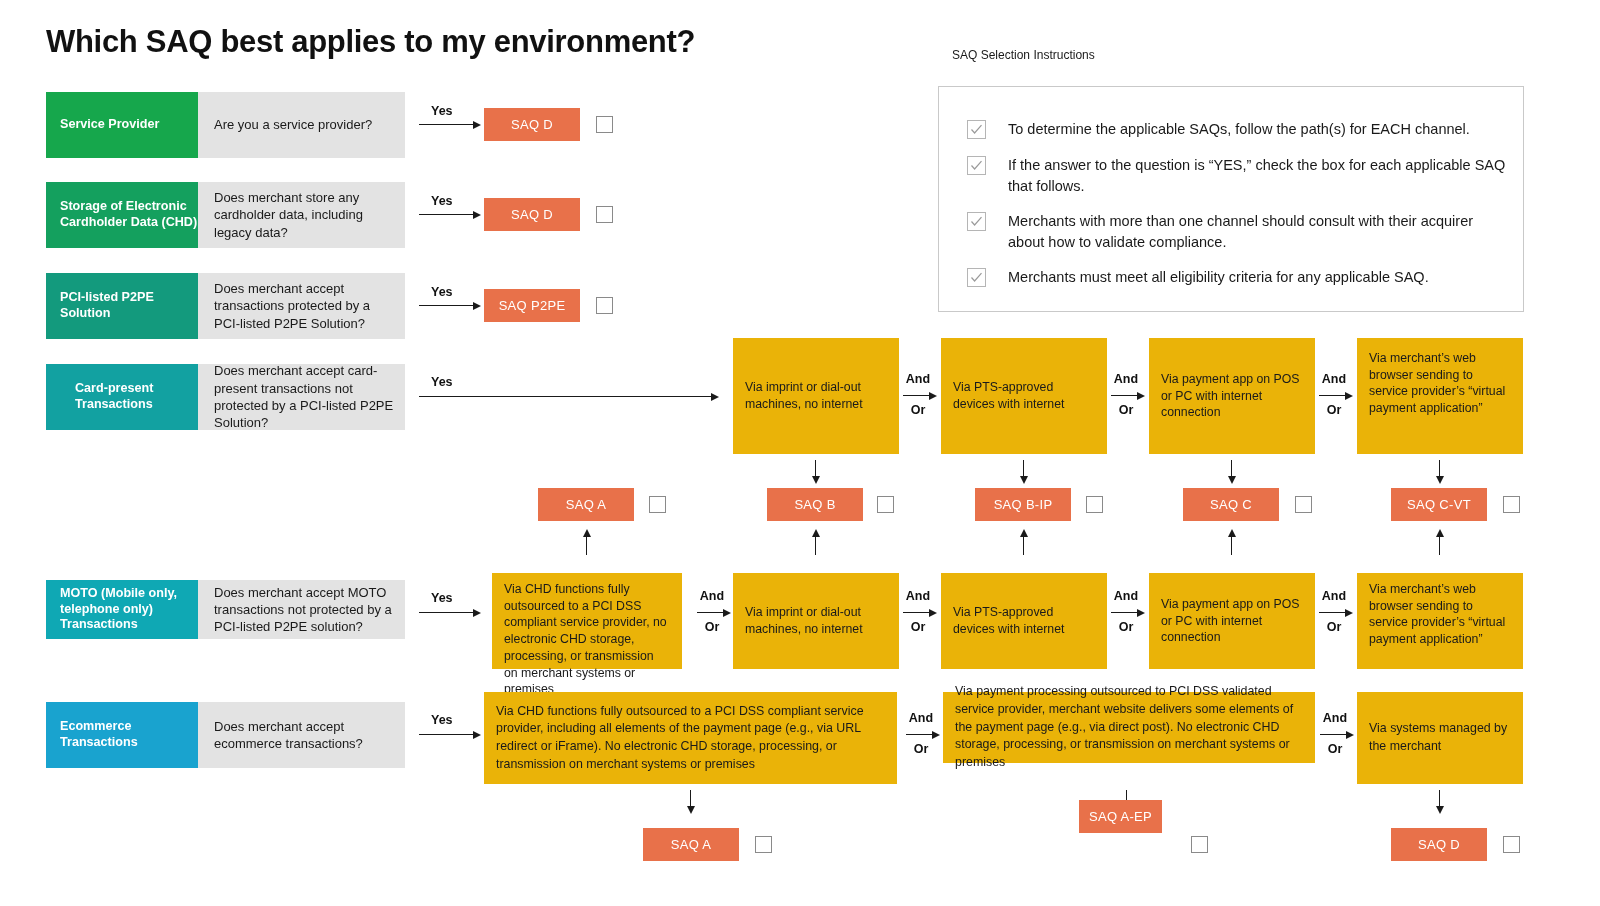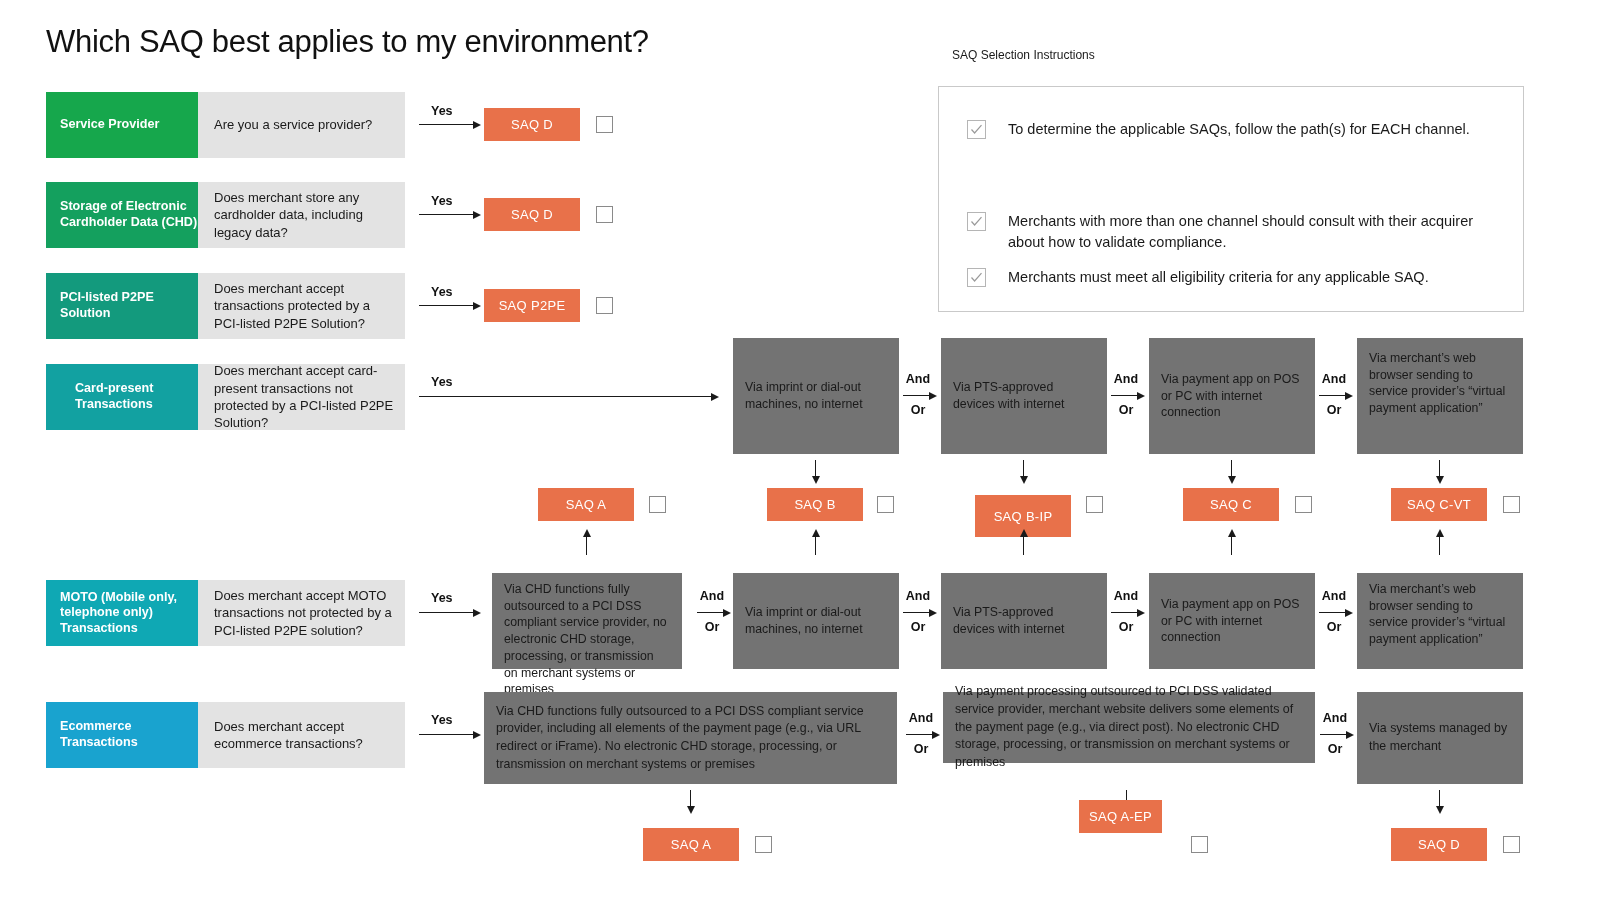--- a/index.html
+++ b/index.html
@@ -6,21 +6,21 @@
   body{
     width:1600px;height:906px;position:relative;overflow:hidden;
     font-family:"Liberation Sans","DejaVu Sans",sans-serif;
     color:#1a1a1a;
     -webkit-font-smoothing:antialiased;
   }
   .abs{position:absolute;box-sizing:border-box;}
 
   
   #page-title{
-    left:46px;top:24px;font-size:31px;font-weight:400;letter-spacing:-0.3px;
+    left:46px;top:24px;font-size:31px;font-weight:700;letter-spacing:-0.3px;
     color:#111;white-space:nowrap;
   }
   #instr-title{
     left:952px;top:48px;font-size:12px;font-weight:400;color:#1a1a1a;white-space:nowrap;
   }
 
   
   #instr-panel{
     left:938px;top:86px;width:586px;height:226px;
     border:1px solid #c9c9c9;background:#fff;
@@ -41,21 +41,21 @@
     display:flex;align-items:center;padding-left:14px;box-sizing:border-box;
   }
   .qbody{
     position:absolute;left:152px;top:0;width:207px;height:100%;
     background:#e3e3e3;color:#1a1a1a;font-size:13px;line-height:1.33;
     display:flex;align-items:center;padding-left:16px;padding-right:8px;box-sizing:border-box;
   }
 
   
   .gbox{
-    background:#737373;color:#1a1a1a;font-size:12.3px;line-height:1.36;
+    background:#eab308;color:#1a1a1a;font-size:12.3px;line-height:1.36;
     display:flex;align-items:center;padding:8px 12px;box-sizing:border-box;
   }
   .gbox.wide{font-size:12.4px;line-height:1.42;}
 
   
   .saq{
     background:#e8714a;color:#fff;font-size:13px;
     display:flex;align-items:center;justify-content:center;
     letter-spacing:.3px;
   }
@@ -88,20 +88,28 @@
 <div class="abs" id="instr-title">SAQ Selection Instructions</div>
 
 <div class="abs" id="instr-panel">
   <div class="instr-row" style="top:32px;">
     <span class="ck">
         <svg width="13" height="13" viewBox="0 0 13 13">
           <path d="M1.5 6.5 L4.6 10 L11.5 2.2" stroke="#9a9a9a" stroke-width="1.2" fill="none"></path>
         </svg>
       </span>
     <span class="instr-text">To determine the applicable SAQs, follow the path(s) for EACH channel.</span>
+  </div>
+  <div class="instr-row" style="top:68px;">
+    <span class="ck">
+        <svg width="13" height="13" viewBox="0 0 13 13">
+          <path d="M1.5 6.5 L4.6 10 L11.5 2.2" stroke="#9a9a9a" stroke-width="1.2" fill="none"></path>
+        </svg>
+      </span>
+    <span class="instr-text">If the answer to the question is “YES,” check the box for each applicable SAQ that follows.</span>
   </div>
   <div class="instr-row" style="top:124px;">
     <span class="ck">
         <svg width="13" height="13" viewBox="0 0 13 13">
           <path d="M1.5 6.5 L4.6 10 L11.5 2.2" stroke="#9a9a9a" stroke-width="1.2" fill="none"></path>
         </svg>
       </span>
     <span class="instr-text">Merchants with more than one channel should consult with their acquirer about how to validate compliance.</span>
   </div>
   <div class="instr-row" style="top:180px;">
@@ -180,41 +188,41 @@
 <div class="abs ahead-d" style="left:1227.5px;top:476px;"></div>
 <div class="abs vline" style="left:1439px;top:460px;height:18px;"></div>
 <div class="abs ahead-d" style="left:1435.5px;top:476px;"></div>
 
 <div class="abs saq" style="left:538px;top:488px;width:96px;height:33px;">SAQ A</div>
 <div class="abs saqck" style="left:649px;top:496px;"></div>
 
 <div class="abs saq" style="left:767px;top:488px;width:96px;height:33px;">SAQ B</div>
 <div class="abs saqck" style="left:877px;top:496px;"></div>
 
-<div class="abs saq" style="left:975px;top:488px;width:96px;height:42px;margin-top:7px;">SAQ B-IP</div>
+<div class="abs saq" style="left:975px;top:488px;width:96px;height:33px;">SAQ B-IP</div>
 <div class="abs saqck" style="left:1086px;top:496px;"></div>
 
 <div class="abs saq" style="left:1183px;top:488px;width:96px;height:33px;">SAQ C</div>
 <div class="abs saqck" style="left:1295px;top:496px;"></div>
 
 <div class="abs saq" style="left:1391px;top:488px;width:96px;height:33px;">SAQ C-VT</div>
 <div class="abs saqck" style="left:1503px;top:496px;"></div>
 
 <div class="abs vline" style="left:586px;top:537px;height:18px;"></div>
 <div class="abs ahead-u" style="left:582.5px;top:529px;"></div>
 <div class="abs vline" style="left:815px;top:537px;height:18px;"></div>
 <div class="abs ahead-u" style="left:811.5px;top:529px;"></div>
 <div class="abs vline" style="left:1023px;top:537px;height:18px;"></div>
 <div class="abs ahead-u" style="left:1019.5px;top:529px;"></div>
 <div class="abs vline" style="left:1231px;top:537px;height:18px;"></div>
 <div class="abs ahead-u" style="left:1227.5px;top:529px;"></div>
 <div class="abs vline" style="left:1439px;top:537px;height:18px;"></div>
 <div class="abs ahead-u" style="left:1435.5px;top:529px;"></div>
 
-<div class="abs qrow" style="top:580px;width:359px;height:66px;">
+<div class="abs qrow" style="top:580px;width:359px;height:59px;">
   <div class="qtag" style="background:#0fa8b4;">MOTO (Mobile only, telephone only) Transactions</div>
   <div class="qbody">Does merchant accept MOTO transactions not protected by a PCI-listed P2PE solution?</div>
 </div>
 <div class="abs yes-label" style="left:431px;top:591px;">Yes</div>
 <div class="abs hline" style="left:419px;top:612px;width:56px;"></div>
 <div class="abs ahead-r" style="left:473px;top:608.5px;"></div>
 
 <div class="abs gbox" style="left:492px;top:573px;width:190px;height:96px;align-items:flex-start;padding-top:8px;">Via CHD functions fully outsourced to a PCI DSS compliant service provider, no electronic CHD storage, processing, or transmission on merchant systems or premises</div>
 <div class="abs andor" style="left:697px;top:589px;">And</div>
 <div class="abs hline" style="left:697px;top:612px;width:28px;"></div>

